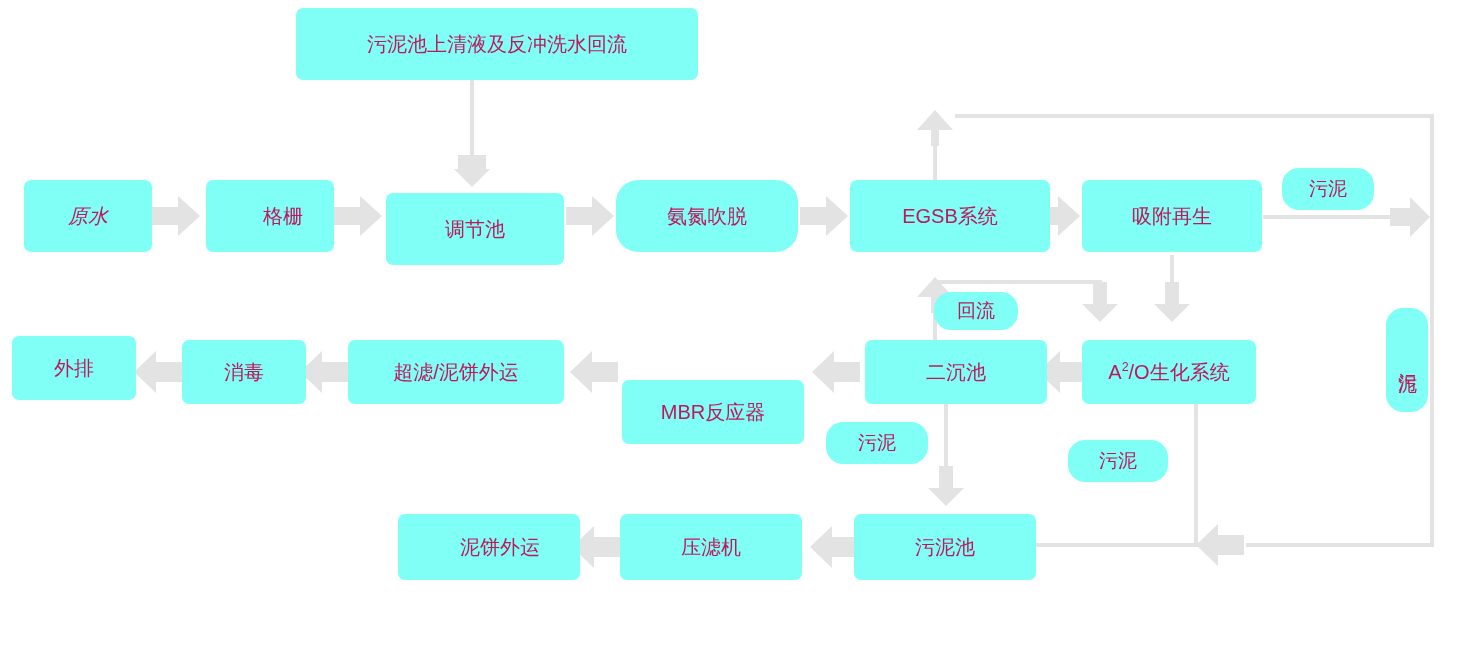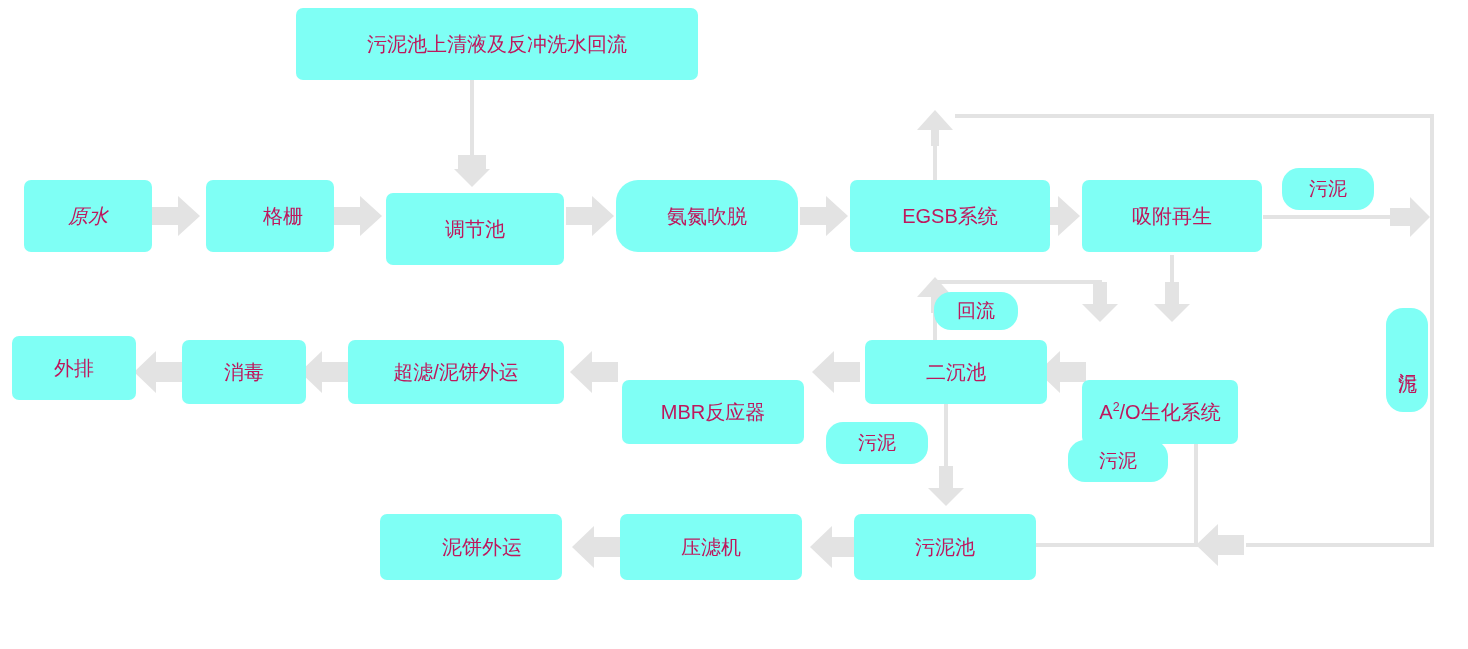--- a/index.html
+++ b/index.html
@@ -226,21 +226,21 @@
   <div class="node" style="left:850px; top:180px; width:200px; height:72px;">EGSB系统</div>
 
   <div class="node" style="left:1082px; top:180px; width:180px; height:72px;">吸附再生</div>
 
   <div class="node small" style="left:1282px; top:168px; width:92px; height:42px;">污泥</div>
 
   <div class="node small vert" style="left:1386px; top:308px; width:42px; height:104px;">污泥</div>
 
   <div class="node small" style="left:934px; top:292px; width:84px; height:38px;">回流</div>
 
-  <div class="node" style="left:1082px; top:340px; width:156px; height:64px;margin-top:40px;">
+  <div class="node" style="left:1082px; top:340px; width:174px; height:64px;">
     <span>A<sup>2</sup><span>/O生化系统</span></span>
   </div>
 
   <div class="node" style="left:854px; top:340px; width:182px; height:64px;margin-left:11px;">二沉池</div>
 
   <div class="node" style="left:622px; top:340px; width:182px; height:64px;margin-top:40px;">MBR反应器</div>
 
   <div class="node" style="left:348px; top:340px; width:216px; height:64px;">超滤/泥饼外运</div>
 
   <div class="node" style="left:182px; top:340px; width:124px; height:64px;">消毒</div>
@@ -248,15 +248,15 @@
   <div class="node" style="left:12px; top:336px; width:124px; height:64px;">外排</div>
 
   <div class="node small" style="left:826px; top:422px; width:102px; height:42px;">污泥</div>
 
   <div class="node small" style="left:1068px; top:440px; width:100px; height:42px;">污泥</div>
 
   <div class="node" style="left:620px; top:514px; width:182px; height:66px;">压滤机</div>
 
   <div class="node" style="left:854px; top:514px; width:182px; height:66px;">污泥池</div>
 
-  <div class="node" style="left:380px; top:514px; width:182px; height:66px;padding-left:28px;">泥饼外运</div>
+  <div class="node" style="left:398px; top:514px; width:182px; height:66px;padding-left:28px;">泥饼外运</div>
 
 </div>
 
 </body></html>

